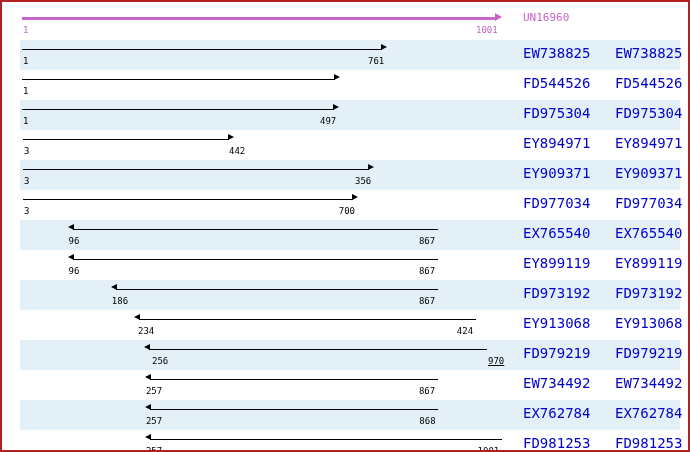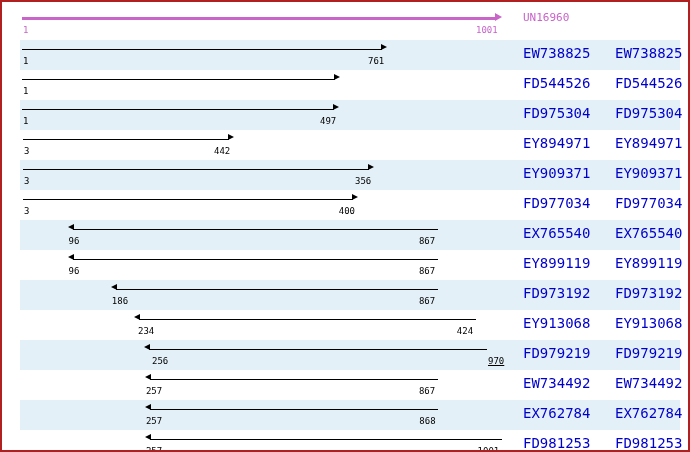--- a/index.html
+++ b/index.html
@@ -160,38 +160,38 @@
         <div class="arrow-head fwd" style="left: 330.8px;"></div>
         <div class="coord start" style="left: 21px;">1</div>
         <div class="coord end" style="left: 318px;">497</div>
         <a class="hit-label col1" href="#">FD975304</a>
         <a class="hit-label col2" href="#">FD975304</a>
       </div>
       <div class="row" style="top: 128px;">
         <div class="align-line" style="left: 20.96px; width: 205.72px;"></div>
         <div class="arrow-head fwd" style="left: 225.68px;"></div>
         <div class="coord start" style="left: 21.96px;">3</div>
-        <div class="coord end" style="left: 212px;">442</div>
+        <div class="coord end" style="left: 227px;">442</div>
         <a class="hit-label col1" href="#">EY894971</a>
         <a class="hit-label col2" href="#">EY894971</a>
       </div>
       <div class="row striped" style="top: 158px;">
         <div class="stripe"></div>
         <div class="align-line" style="left: 20.96px; width: 345.88px;"></div>
         <div class="arrow-head fwd" style="left: 365.84px;"></div>
         <div class="coord start" style="left: 21.96px;">3</div>
         <div class="coord end" style="left: 353.04px;">356</div>
         <a class="hit-label col1" href="#">EY909371</a>
         <a class="hit-label col2" href="#">EY909371</a>
       </div>
       <div class="row" style="top: 188px;">
         <div class="align-line" style="left: 20.96px; width: 329.56px;"></div>
         <div class="arrow-head fwd" style="left: 349.52px;"></div>
         <div class="coord start" style="left: 21.96px;">3</div>
-        <div class="coord end" style="left: 336.72px;">400</div>
+        <div class="coord end" style="left: 336.72px;">700</div>
         <a class="hit-label col1" href="#">FD977034</a>
         <a class="hit-label col2" href="#">FD977034</a>
       </div>
       <div class="row striped" style="top: 218px;">
         <div class="stripe"></div>
         <div class="align-line" style="left: 70.6px; width: 365.08px;"></div>
         <div class="arrow-head rev" style="left: 65.6px;"></div>
         <div class="coord start" style="left: 66.6px;">96</div>
         <div class="coord end" style="left: 416.88px;">867</div>
         <a class="hit-label col1" href="#">EX765540</a>

